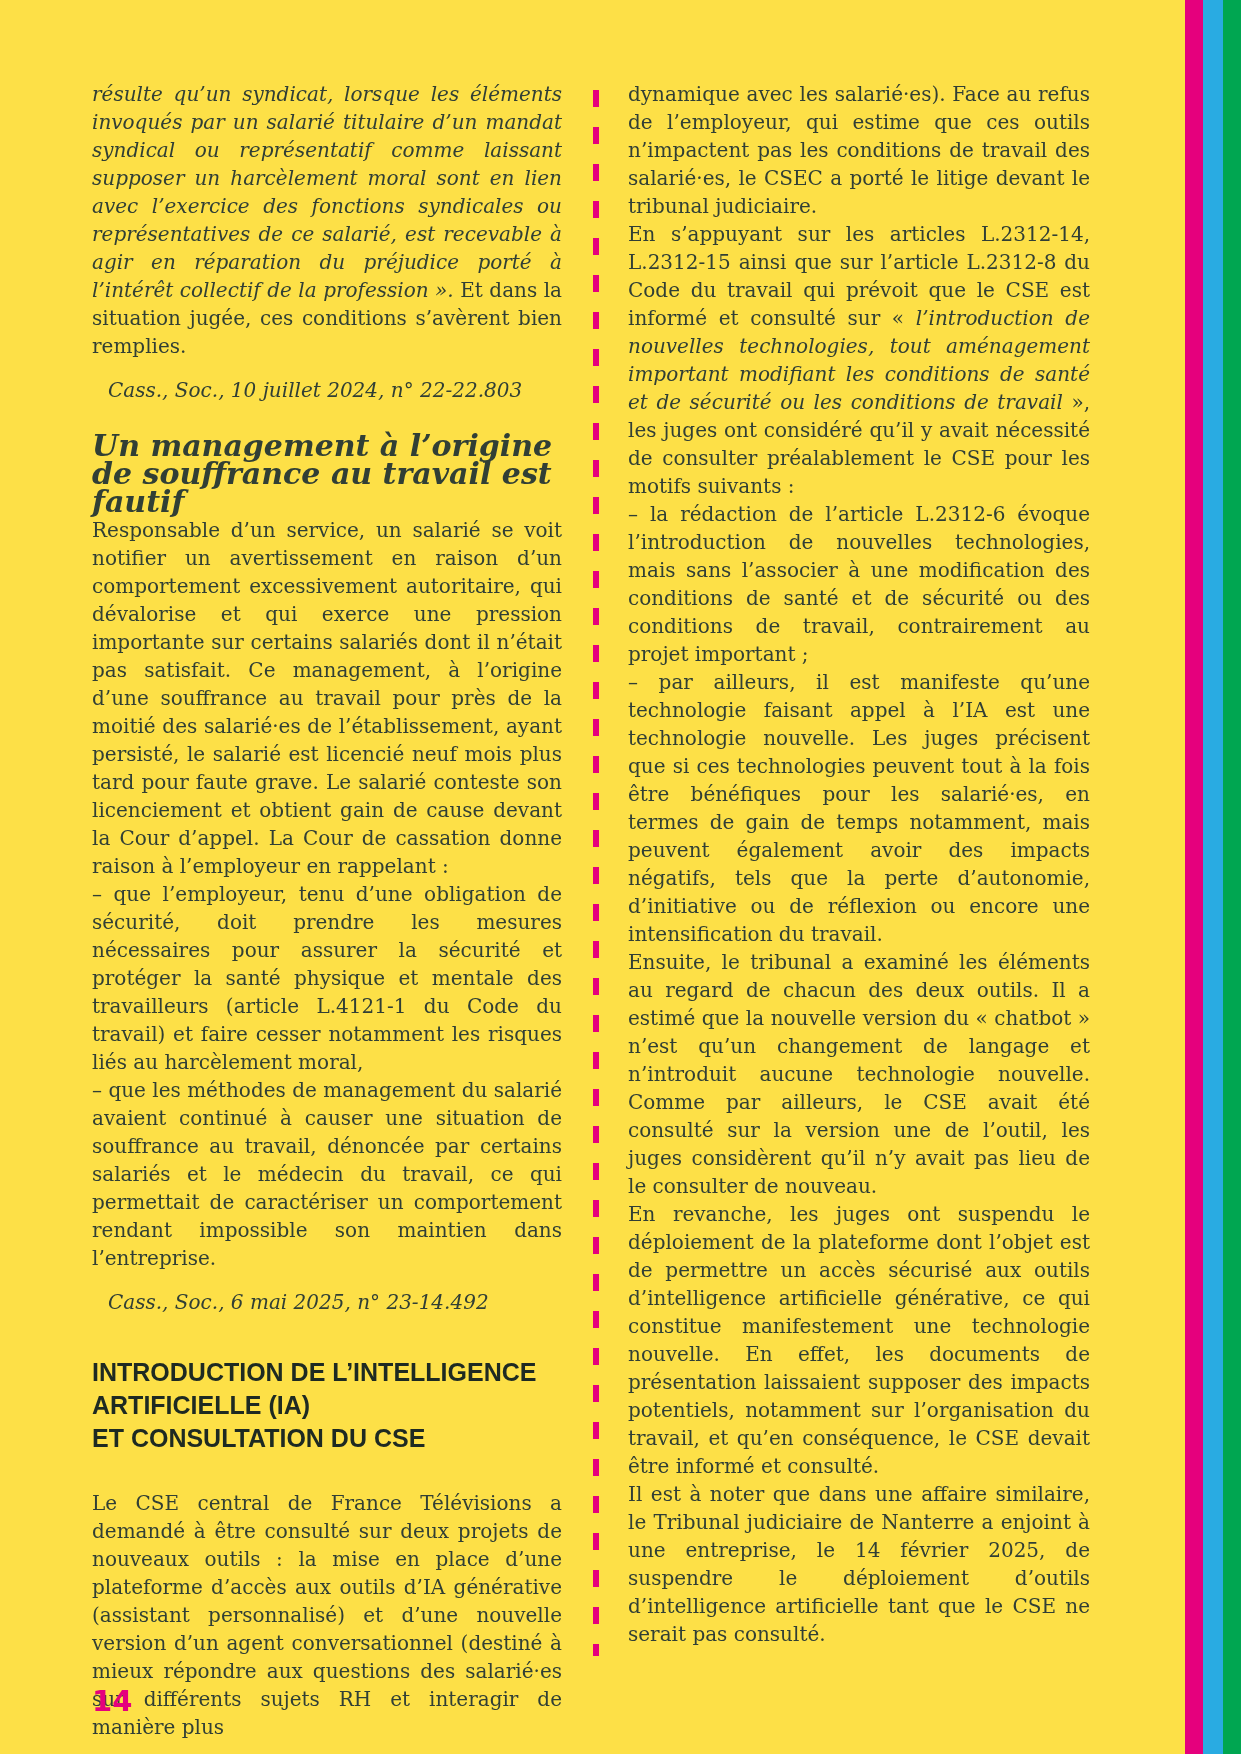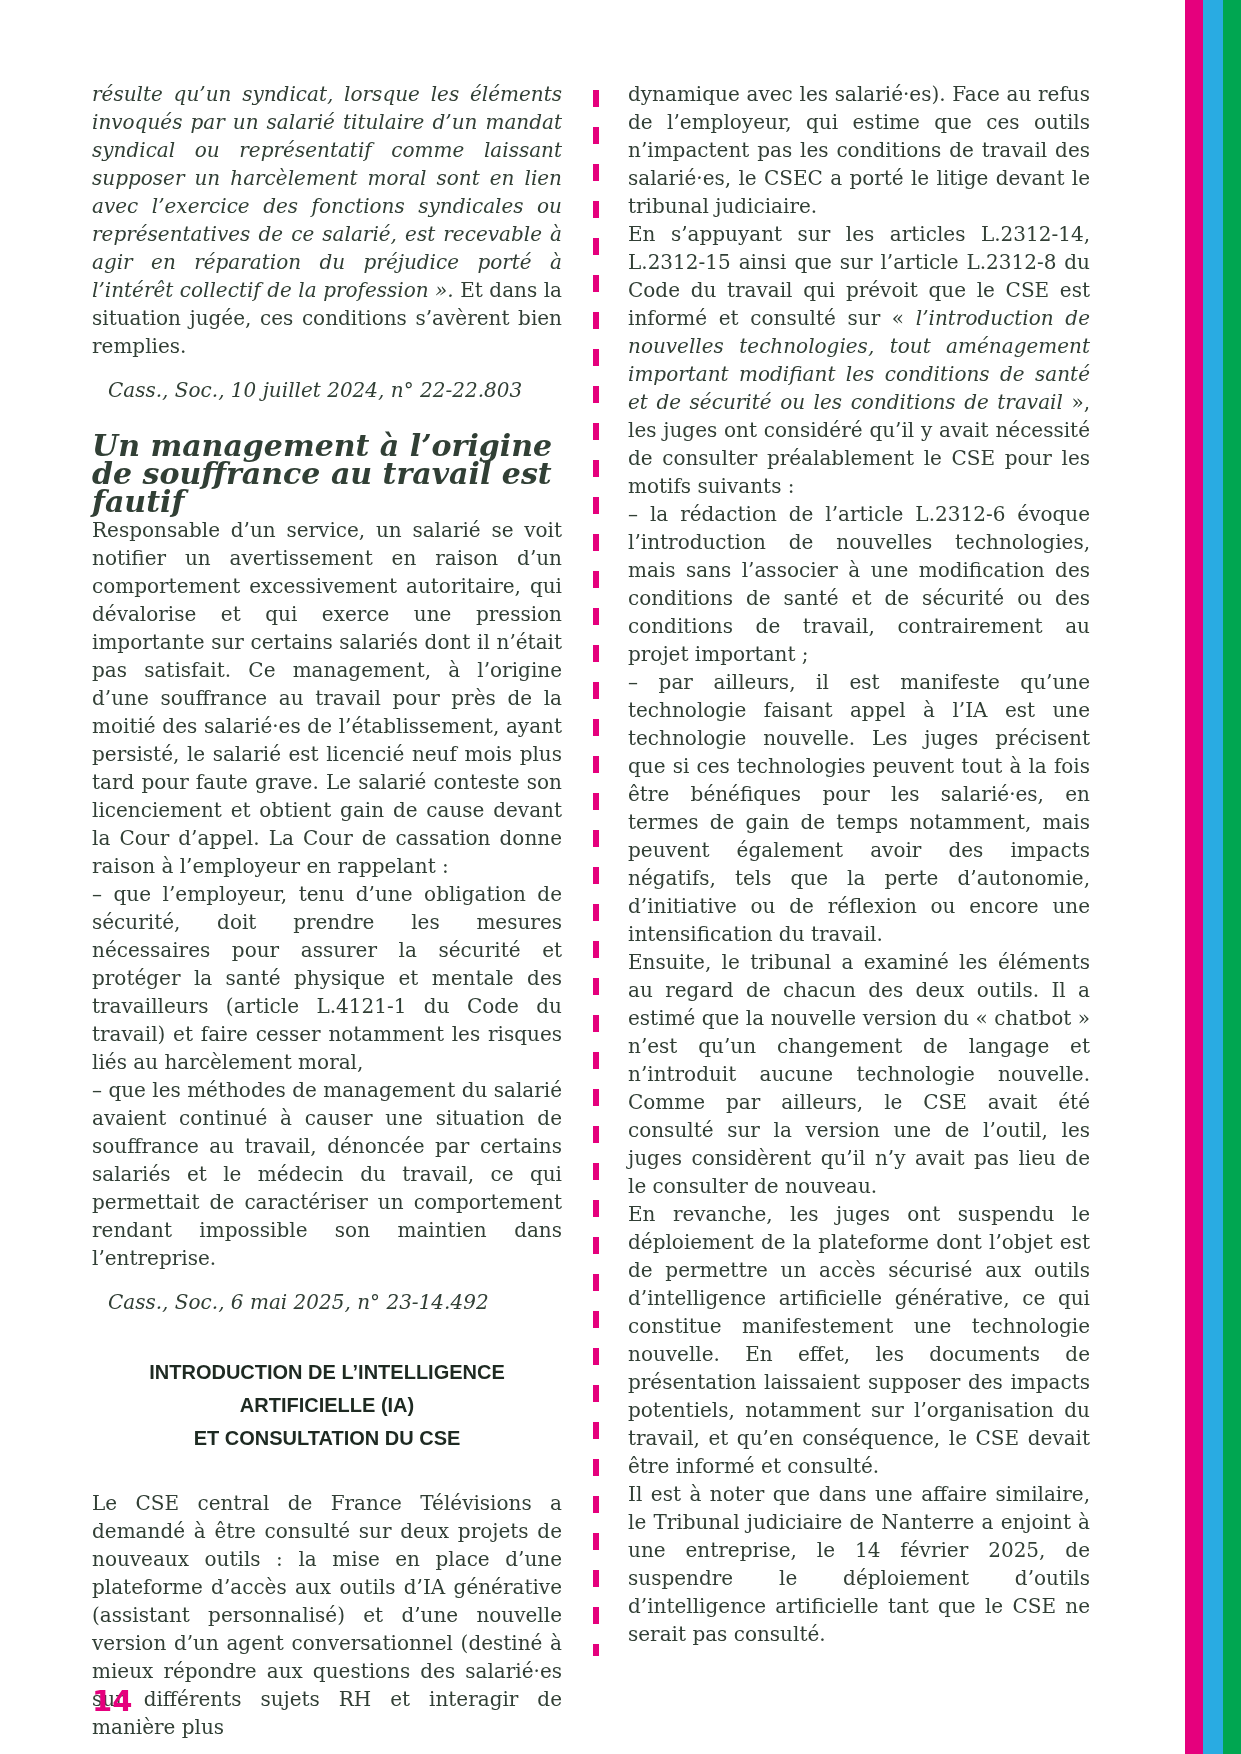--- a/index.html
+++ b/index.html
@@ -4,21 +4,21 @@
 <style>
   html, body {
     margin: 0;
     padding: 0;
     background: #d8d8d8;
   }
   .page {
     position: relative;
     width: 1241px;
     height: 1754px;
-    background: #ffffff;
+    background: #fde047;
     overflow: hidden;
     font-family: "DejaVu Serif", "Liberation Serif", serif;
     color: #313f35;
   }
   .column {
     position: absolute;
     top: 80px;
     text-align: justify;
     font-size: 20px;
     line-height: 28px;
@@ -38,24 +38,23 @@
     font-weight: bold;
     font-style: italic;
     font-size: 30px;
     line-height: 28px;
     text-align: left;
   }
   .heading {
     margin: 40px 0 34px 0;
     font-family: "Liberation Sans", "DejaVu Sans", sans-serif;
     font-weight: bold;
-    font-size: 20px;
+    font-size: 25px;
     line-height: 33px;
     letter-spacing: 0px;
-    text-align: center;
     color: #1e2a22;
   }
   .it { font-style: italic; }
   .divider-dashed {
     position: absolute;
     left: 593px;
     top: 90px;
     width: 6px;
     height: 1566px;
     background: repeating-linear-gradient(

